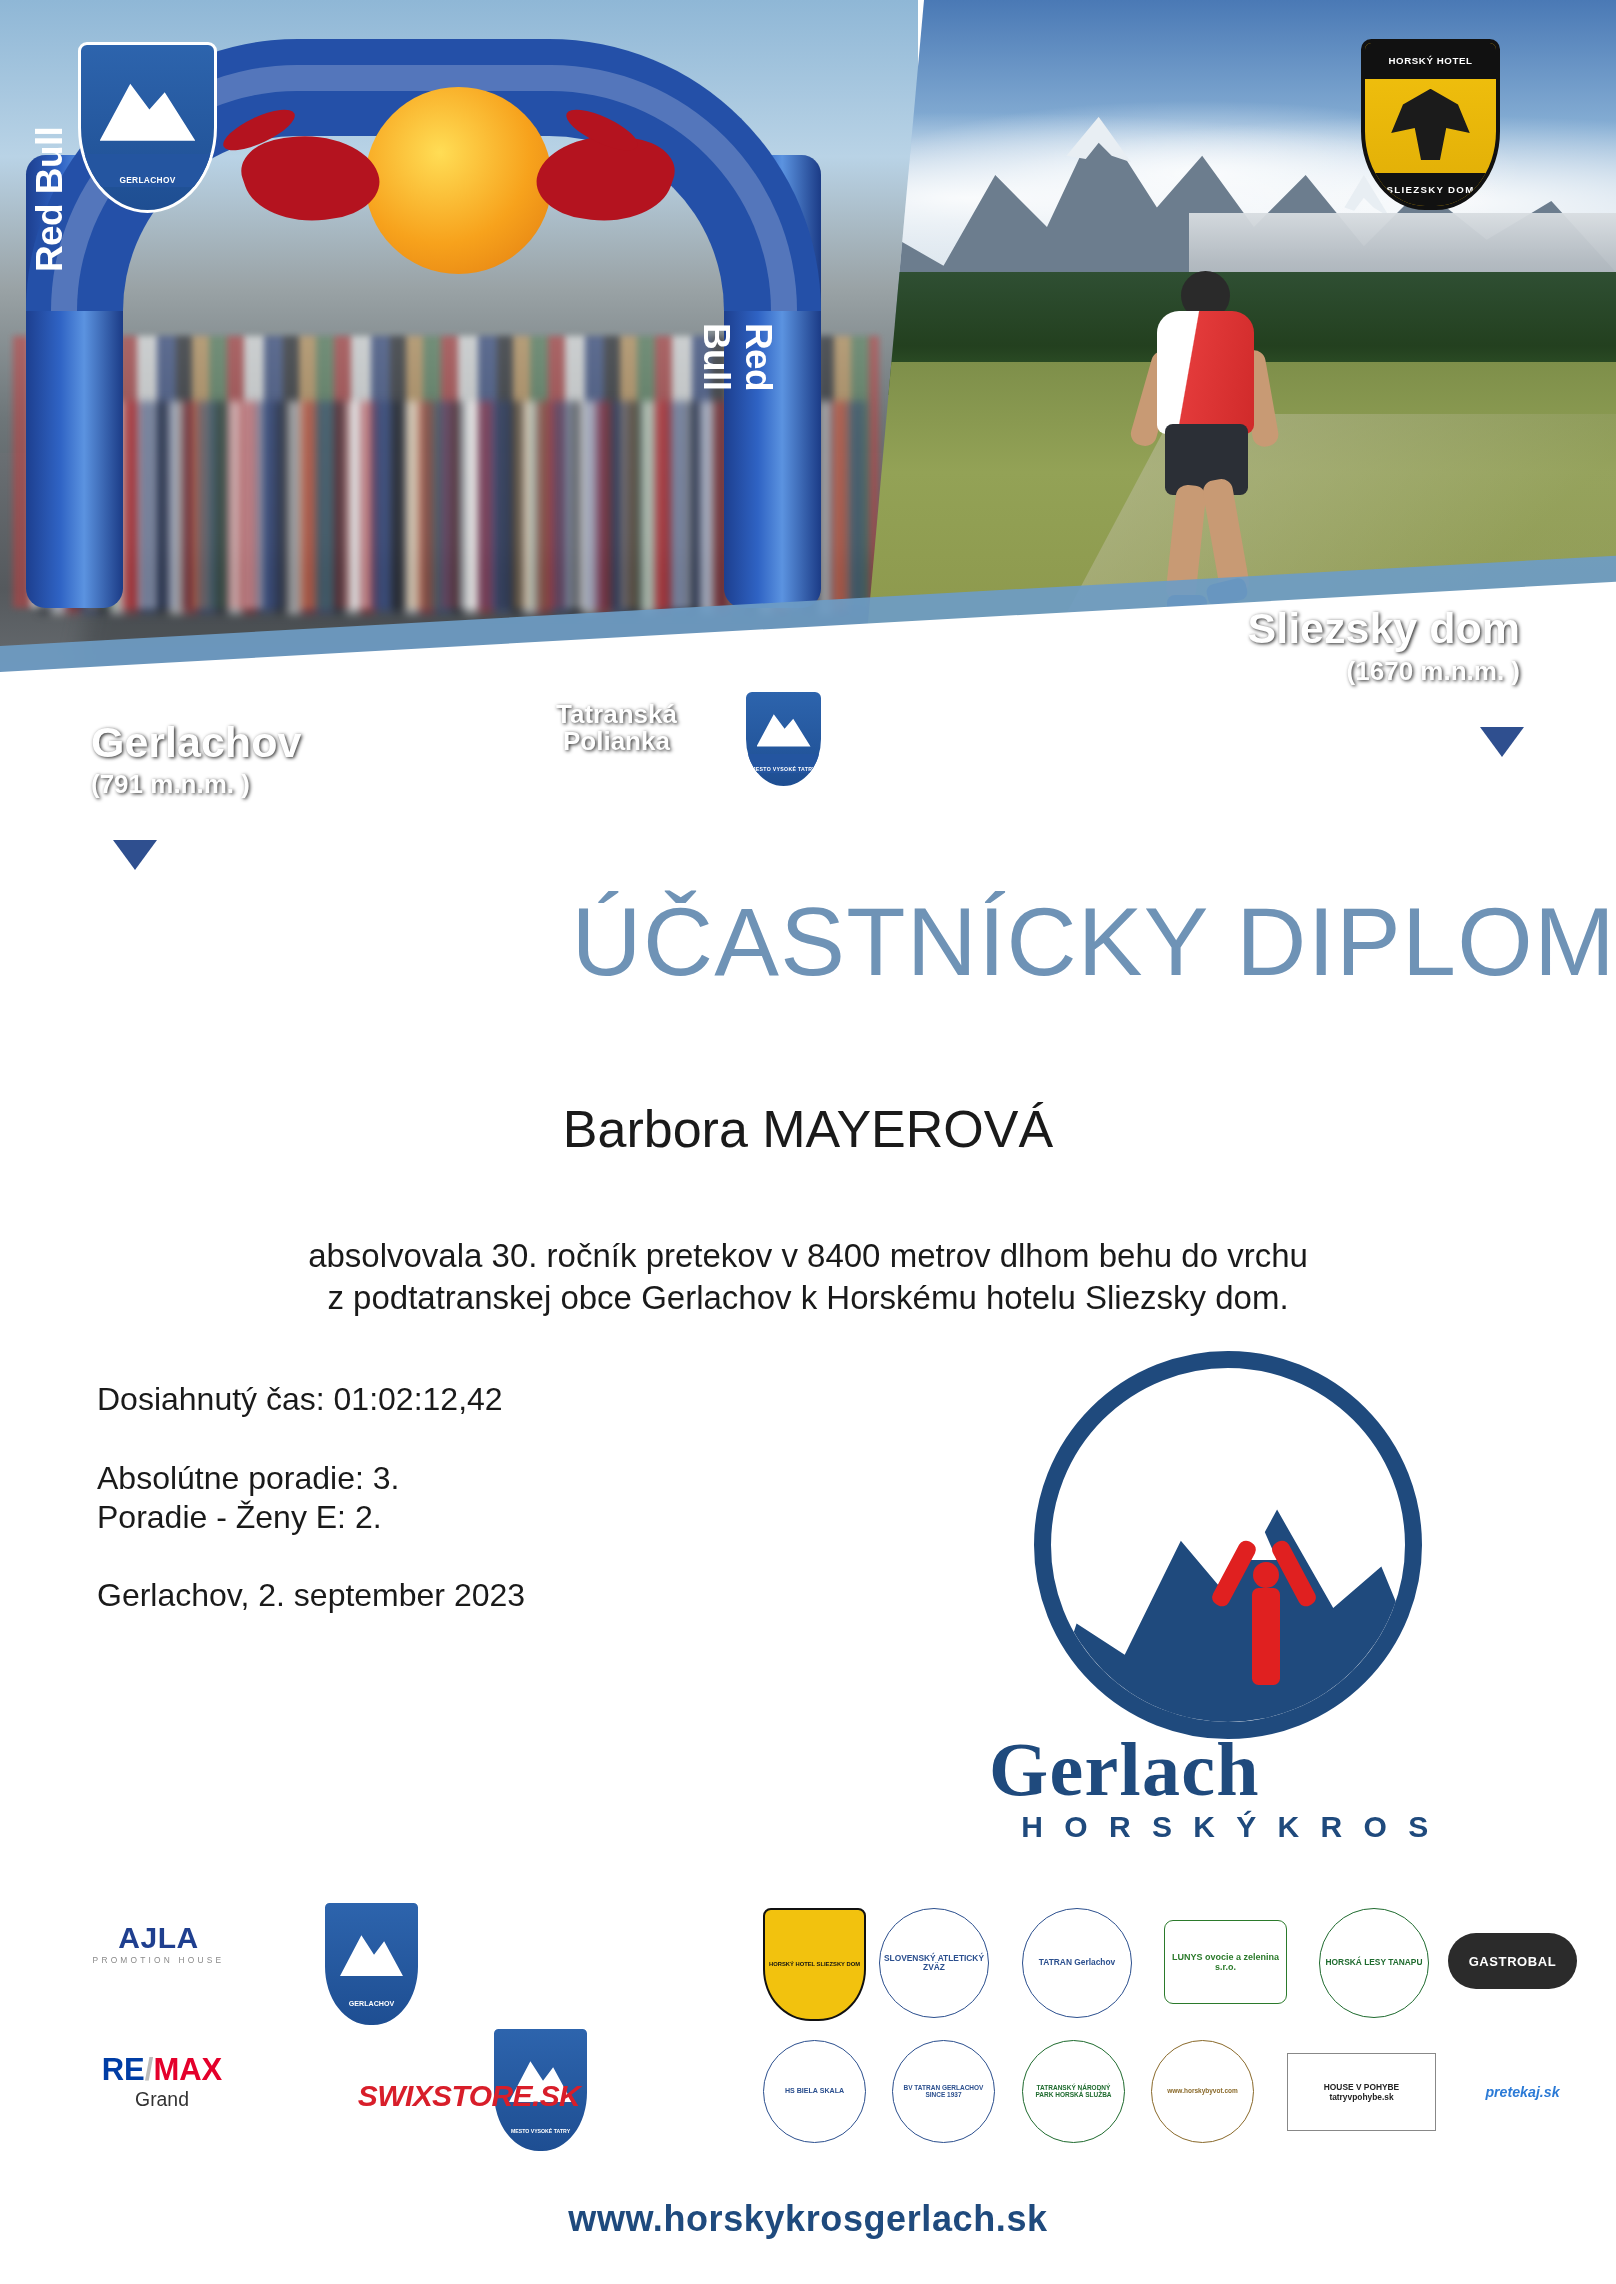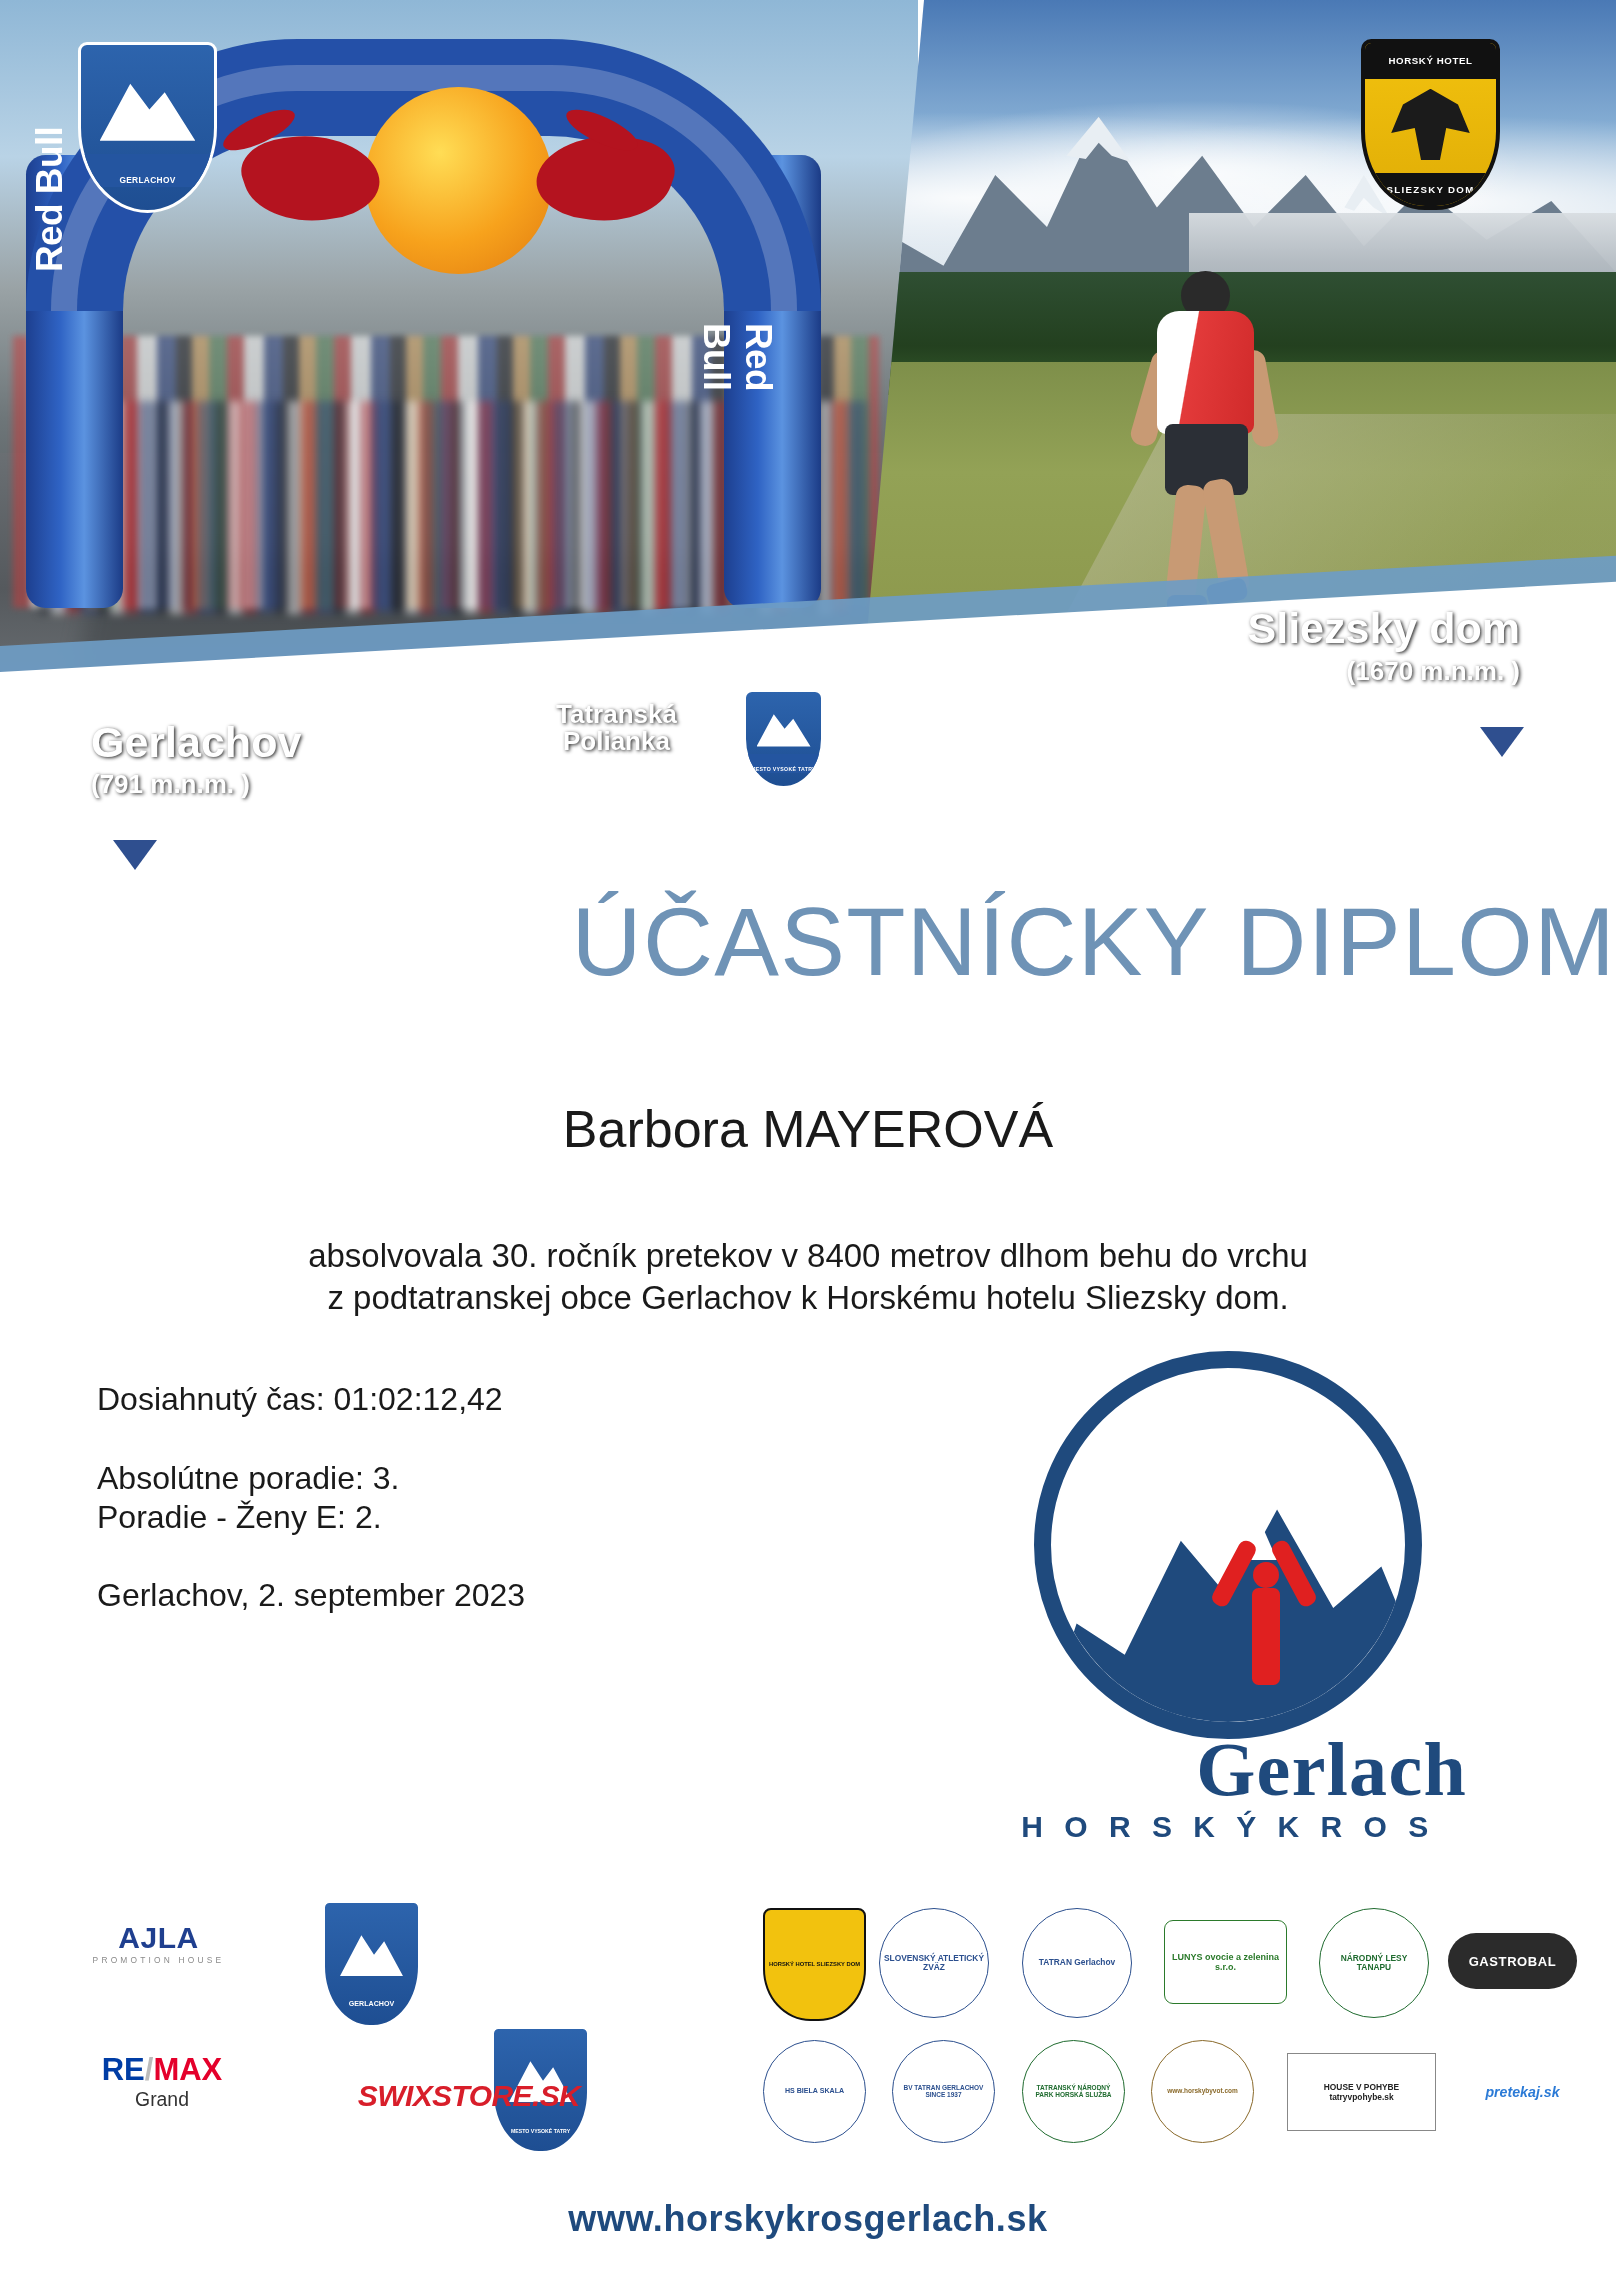--- a/index.html
+++ b/index.html
@@ -442,21 +442,21 @@
   .lf-arm {
     position: absolute; width: 18px; height: 71px;
     background: #e02020; border-radius: 7.8px;
   }
   .lf-arm.l { left: 9px; top: 3.9px; transform: rotate(28deg); }
   .lf-arm.r { left: 69px; top: 3.9px; transform: rotate(-28deg); }
   .logo-word {
     position: absolute;
     left: 0; top: 375px;
     width: 478px;
-    text-align: right;
+    text-align: left;
     font-size: 76px;
     color: #1f4a7d;
     font-family: "Liberation Serif", serif;
     font-weight: bold;
     letter-spacing: 1.3px;
   }
   .logo-sub {
     position: absolute;
     left: 0; top: 459px;
     width: 478px;
@@ -691,21 +691,21 @@
 
   <div class="sp sp-circle" style="left:983px; top:6.5px; width:110px; height:110px;">
     <span>TATRAN Gerlachov</span>
   </div>
 
   <div class="sp" style="left:1125px; top:19.4px; width:123px; height:84px; border:1.9px solid #2b7a2b; border-radius:9px; color:#2b7a2b; font-weight:bold; font-size:9px; padding:3.9px; background:#fff;">
     <span>LUNYS ovocie a zelenina s.r.o.</span>
   </div>
 
   <div class="sp sp-circle" style="left:1280px; top:6.5px; width:110px; height:110px; border-color:#1f6b2f; color:#1f6b2f;">
-    <span>NÁRODNÝ LESY TANAPU</span>
+    <span>HORSKÁ LESY TANAPU</span>
   </div>
 
   <div class="sp sp-pill" style="left:1409px; top:32px; width:129px; height:56px;">
     <span>GASTROBAL</span>
   </div>
 
   <div class="sp sp-circle" style="left:724px; top:139px; width:103px; height:103px;">
     <span style="font-size:7.1px">HS BIELA SKALA</span>
   </div>
 

